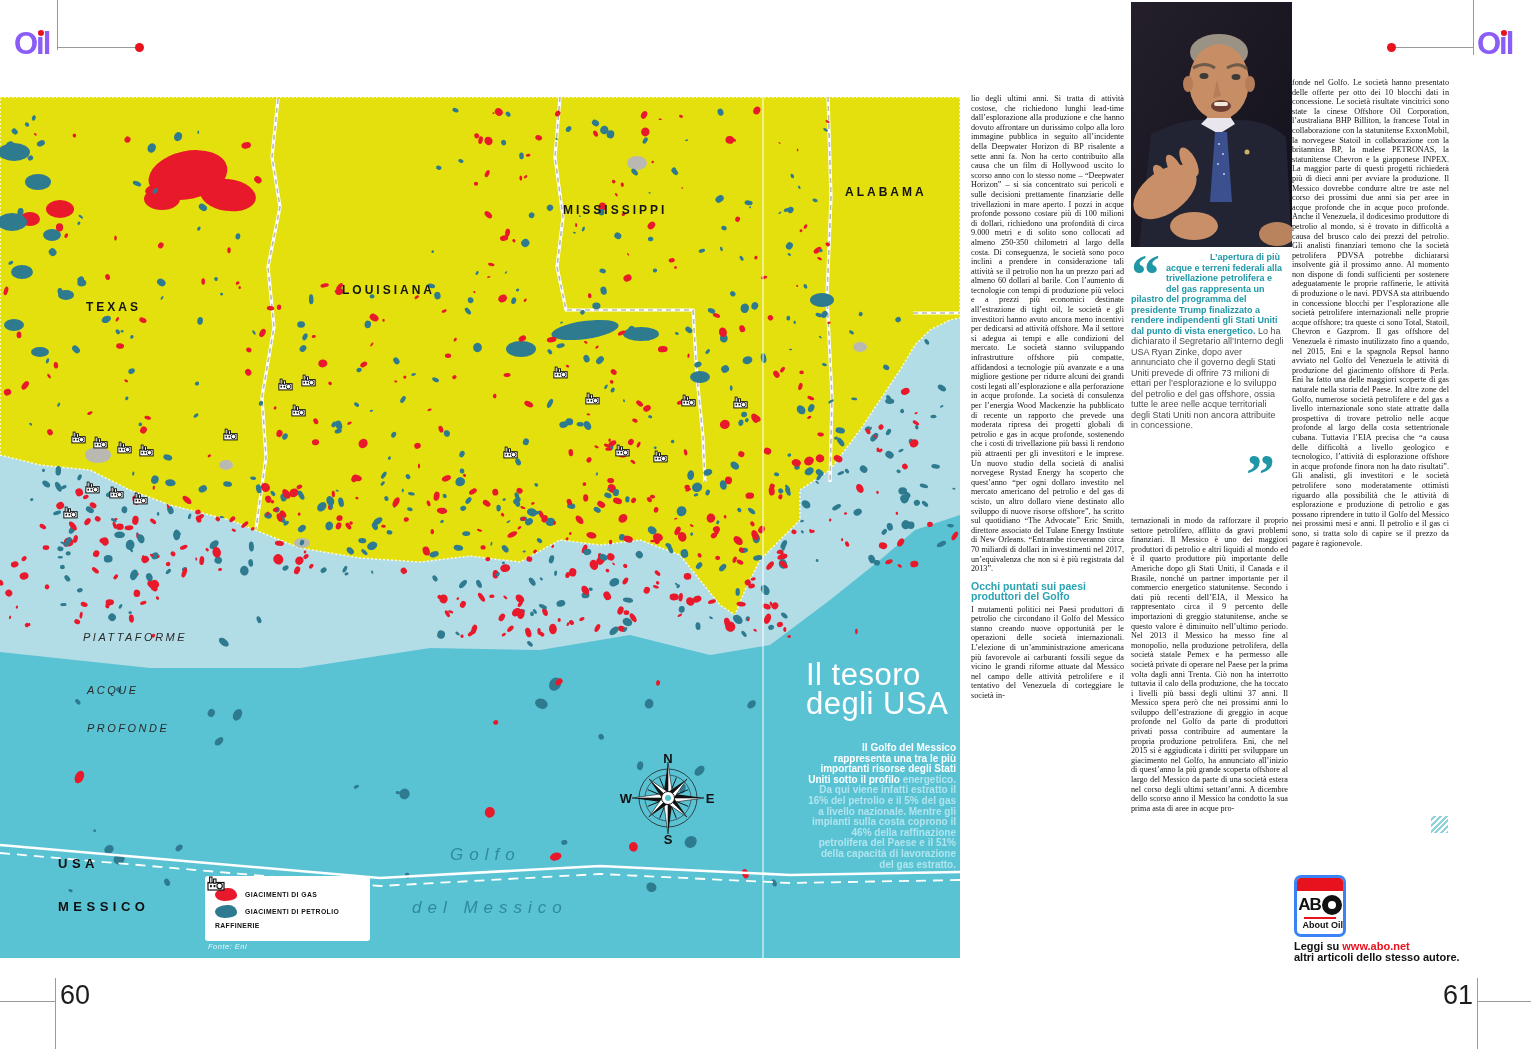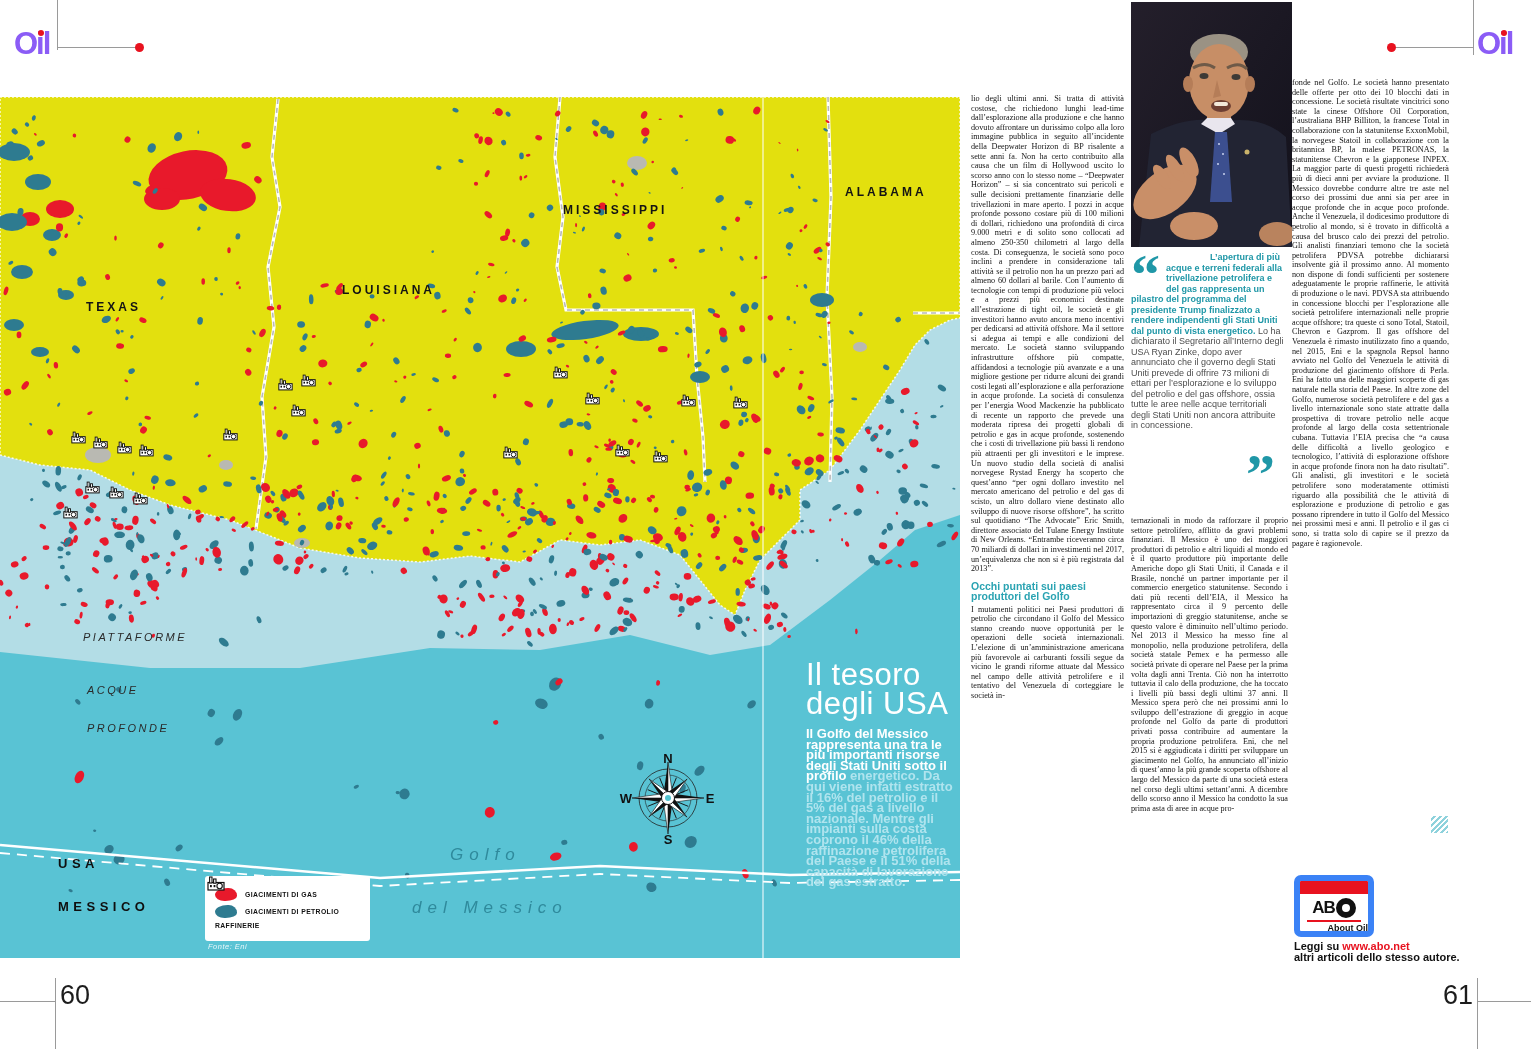--- a/index.html
+++ b/index.html
@@ -20,21 +20,21 @@
   .sealabel{position:absolute;color:#2f8a9c;font-style:italic;font-size:17px;letter-spacing:6px;white-space:nowrap;}
   .legend{position:absolute;left:205px;top:779px;width:165px;background:#fff;border-radius:3px;
           padding:8px 10px;box-sizing:border-box;}
   .legend-row{display:flex;align-items:center;gap:8px;margin:4px 0;}
   .blob{width:22px;height:13px;flex:none;border-radius:60% 40% 55% 45%/55% 60% 40% 50%;}
   .legend-label{font-size:6.8px;font-weight:bold;letter-spacing:.4px;color:#111;}
   .legend-src{position:absolute;left:208px;top:845px;color:#e9f7fa;font-style:italic;font-size:7.5px;letter-spacing:.5px;}
   
   .feature{position:absolute;left:806px;top:563px;width:150px;}
   .feature .t{font-size:31px;line-height:29px;font-weight:400;color:#ffffff;letter-spacing:.5px;}
-  .feature .intro{margin-top:11px;font-size:13px;line-height:10.6px;font-weight:bold;color:#ffffff;}
+  .feature .intro{margin-top:25px;font-size:10px;line-height:10.6px;font-weight:bold;color:#ffffff;text-align:right;}
   .feature .intro .cyan{color:#b0e4ee;}
   
   .col{position:absolute;font-family:"Liberation Serif",serif;font-size:8.2px;line-height:9.6px;
        color:#141414;text-align:justify;}
   #col1{left:971px;top:94px;width:153px;}
   #col2{left:1131px;top:516px;width:157px;}
   #col3{left:1292px;top:78px;width:157px;}
   .subhead{font-family:"Liberation Sans",sans-serif;color:#2aa3b2;font-size:10.5px;line-height:10.5px;
            font-weight:bold;margin:7px 0 3px 0;text-align:left;}
   
@@ -43,21 +43,21 @@
               font-size:58px;line-height:38px;margin:4px 6px 0 0;}
   .quote .bold{color:#1f97a7;font-weight:bold;margin-left:44px;}
   .quote .reg{color:#4d4d4d;}
   .qmark-close{position:absolute;left:1246px;top:446px;color:#1f97a7;font-family:"Liberation Serif",serif;
                font-weight:bold;font-size:58px;line-height:58px;}
   
   .photo{position:absolute;left:1131px;top:2px;width:161px;height:245px;}
   
   .endmark{position:absolute;left:1431px;top:816px;width:17px;height:17px;
            background:repeating-linear-gradient(-45deg,#8ed2dc 0,#8ed2dc 2px,#fff 2px,#fff 4px);}
-  .abo-card{position:absolute;left:1294px;top:875px;width:80px;height:62px;border:6px solid #3b82f6;
+  .abo-card{position:absolute;left:1294px;top:875px;width:52px;height:62px;border:3px solid #3b82f6;
             border-radius:7px;background:#fff;overflow:hidden;box-sizing:border-box;}
   .abo-bar{height:13px;background:#e8121f;}
   .abo-text{display:flex;align-items:center;justify-content:center;margin-top:4px;}
   .abo-ab{font-size:17px;font-weight:900;letter-spacing:-1px;color:#111;}
   .abo-o{width:20px;height:20px;border:6px solid #111;border-radius:50%;box-sizing:border-box;margin-left:1px;}
   .abo-rule{height:2px;background:#e8121f;margin:2px 7px 1px 7px;}
   .abo-sub{text-align:right;font-size:9px;font-weight:900;color:#111;}
   .abo-links{position:absolute;left:1294px;top:941px;font-size:11px;font-weight:bold;color:#111;line-height:11px;width:170px;}
   .abo-links .url{color:#e8121f;}
 </style>

